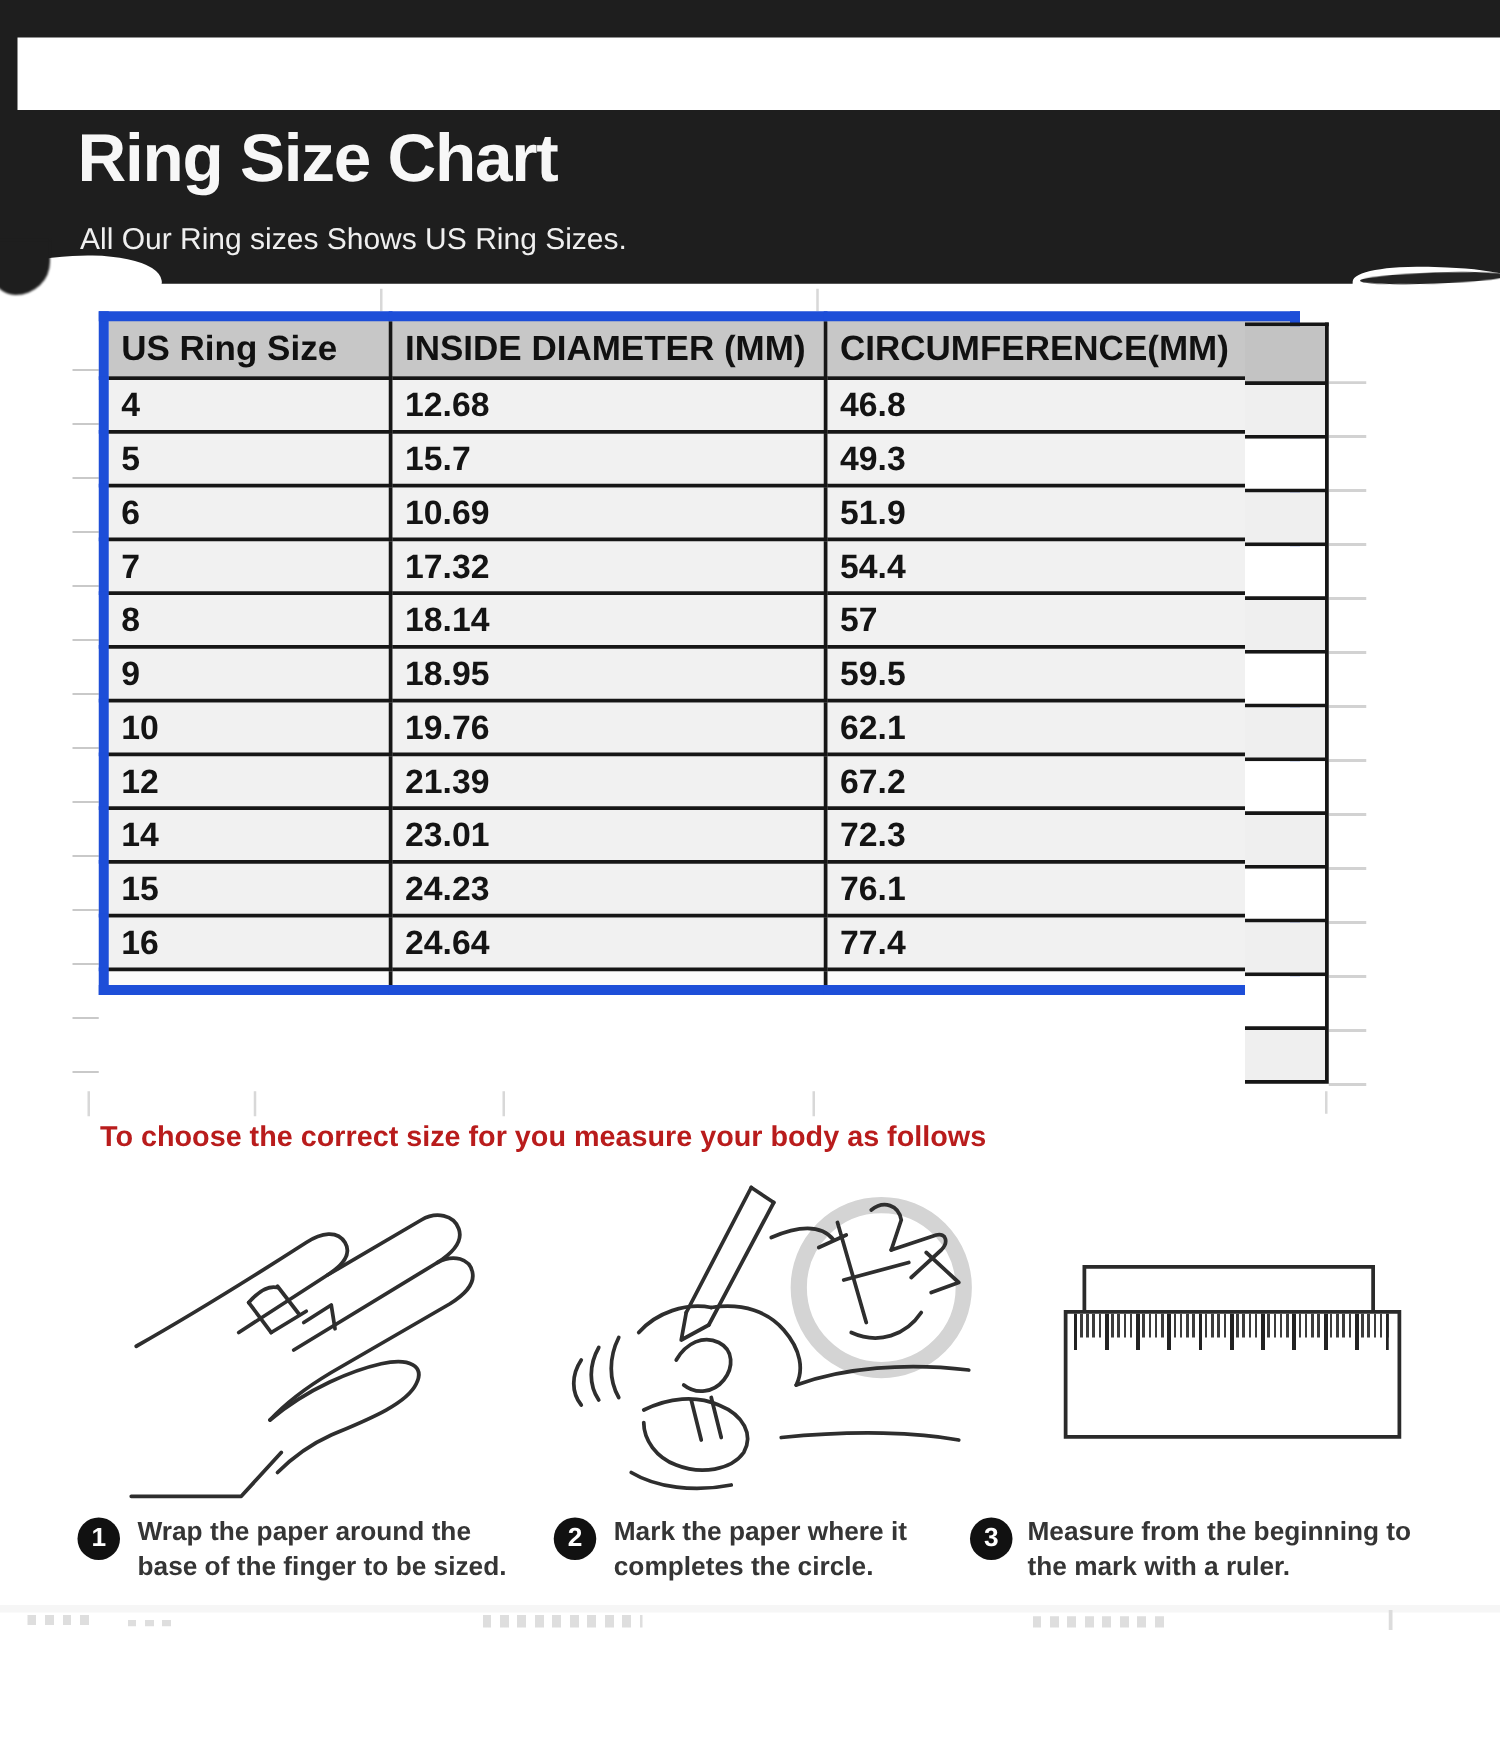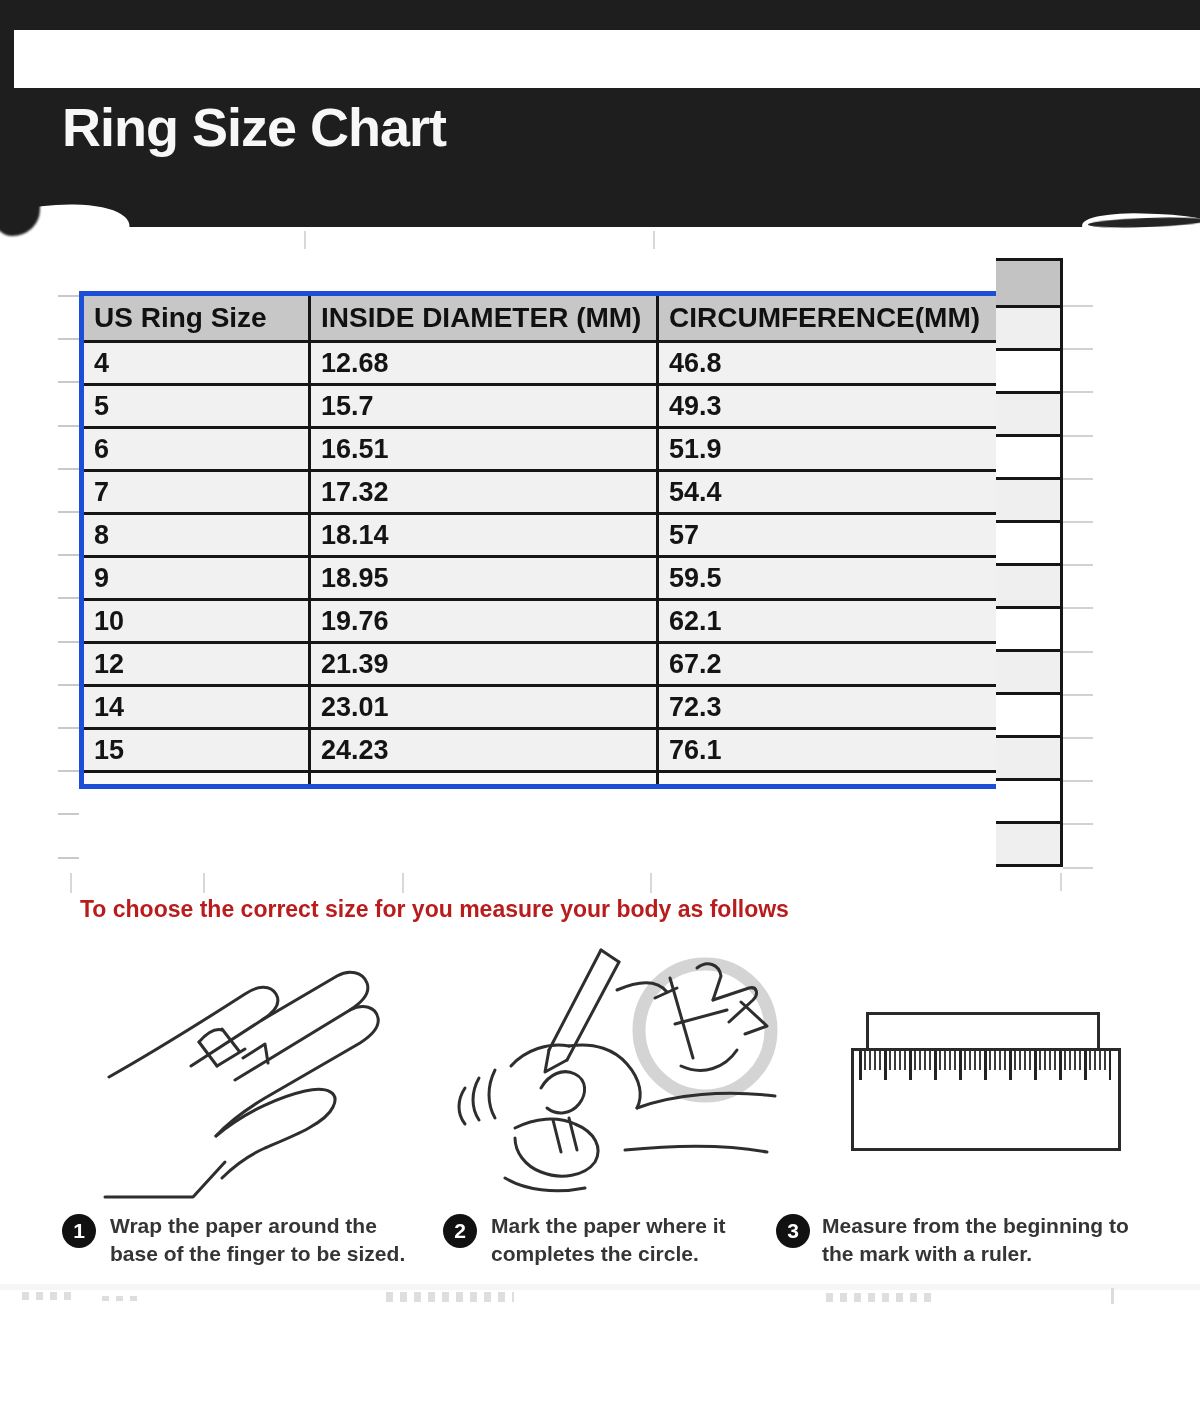--- a/index.html
+++ b/index.html
@@ -28,21 +28,21 @@
   .right-ticks{position:absolute;left:1063px;top:305px;width:30px;height:572px;
      background:repeating-linear-gradient(180deg,#d2d2d2 0 2px,transparent 2px 43.2px);}
 
   
   table.sizes{position:absolute;left:79px;top:249px;border-collapse:collapse;table-layout:fixed;
               width:917px;}
   table.sizes th,table.sizes td{border:3px solid #161616;font-weight:bold;text-align:left;
               padding:0 0 0 10px;overflow:hidden;white-space:nowrap;}
   table.sizes th{height:44px;background:#c7c7c7;font-size:28px;color:#111;}
   table.sizes td{height:40px;background:#f1f1f1;font-size:27px;color:#141414;}
-  table.sizes{border:5px solid #1d4ed8;margin-top:42px;}
+  table.sizes{border:8px solid #1d4ed8;}
   table.sizes tr.empty td{height:11px;background:#fafafa;}
   .c1{width:214px;}.c2{width:335px;}.c3{width:360px;}
 
   
   .ghost-col{position:absolute;left:996px;top:258px;width:64px;border-right:3px solid #161616;
              border-top:3px solid #161616;}
   .gc{box-sizing:border-box;border-bottom:3px solid #161616;width:100%;}
   .gc.g0{height:47px;background:#c3c3c3;}
   .gc.a{height:43px;background:#efefef;}
   .gc.b{height:43px;background:#ffffff;}
@@ -79,20 +79,21 @@
 
 <div class="page">
 
   <div class="banner">
     <div class="banner-stripe"></div>
     <div class="banner-wedge-l"></div>
     <div class="banner-blob-l"></div>
     <div class="banner-wedge-r"></div>
     <div class="banner-wave-r"></div>
     <div class="title">Ring Size Chart</div>
+    <div class="subtitle">All Our Ring sizes Shows US Ring Sizes.</div>
   </div>
 
   <div class="vfaint" style="left:304px;top:231px;height:18px;"></div>
   <div class="vfaint" style="left:653px;top:231px;height:18px;"></div>
   <div class="vfaint" style="left:70px;top:873px;height:20px;"></div>
   <div class="vfaint" style="left:203px;top:873px;height:20px;"></div>
   <div class="vfaint" style="left:402px;top:873px;height:20px;"></div>
   <div class="vfaint" style="left:650px;top:873px;height:20px;"></div>
   <div class="vfaint" style="left:1060px;top:873px;height:18px;"></div>
   <div class="left-ticks"></div>
@@ -112,21 +113,21 @@
           <td>12.68</td>
           <td>46.8</td>
         </tr>
       <tr>
           <td>5</td>
           <td>15.7</td>
           <td>49.3</td>
         </tr>
       <tr>
           <td>6</td>
-          <td>16.51</td>
+          <td>10.69</td>
           <td>51.9</td>
         </tr>
       <tr>
           <td>7</td>
           <td>17.32</td>
           <td>54.4</td>
         </tr>
       <tr>
           <td>8</td>
           <td>18.14</td>
@@ -149,20 +150,25 @@
         </tr>
       <tr>
           <td>14</td>
           <td>23.01</td>
           <td>72.3</td>
         </tr>
       <tr>
           <td>15</td>
           <td>24.23</td>
           <td>76.1</td>
+        </tr>
+      <tr>
+          <td>16</td>
+          <td>24.64</td>
+          <td>77.4</td>
         </tr>
       <tr class="empty">
           <td></td>
           <td></td>
           <td></td>
         </tr>
     </tbody>
   </table>
 
   <div class="ghost-col">

